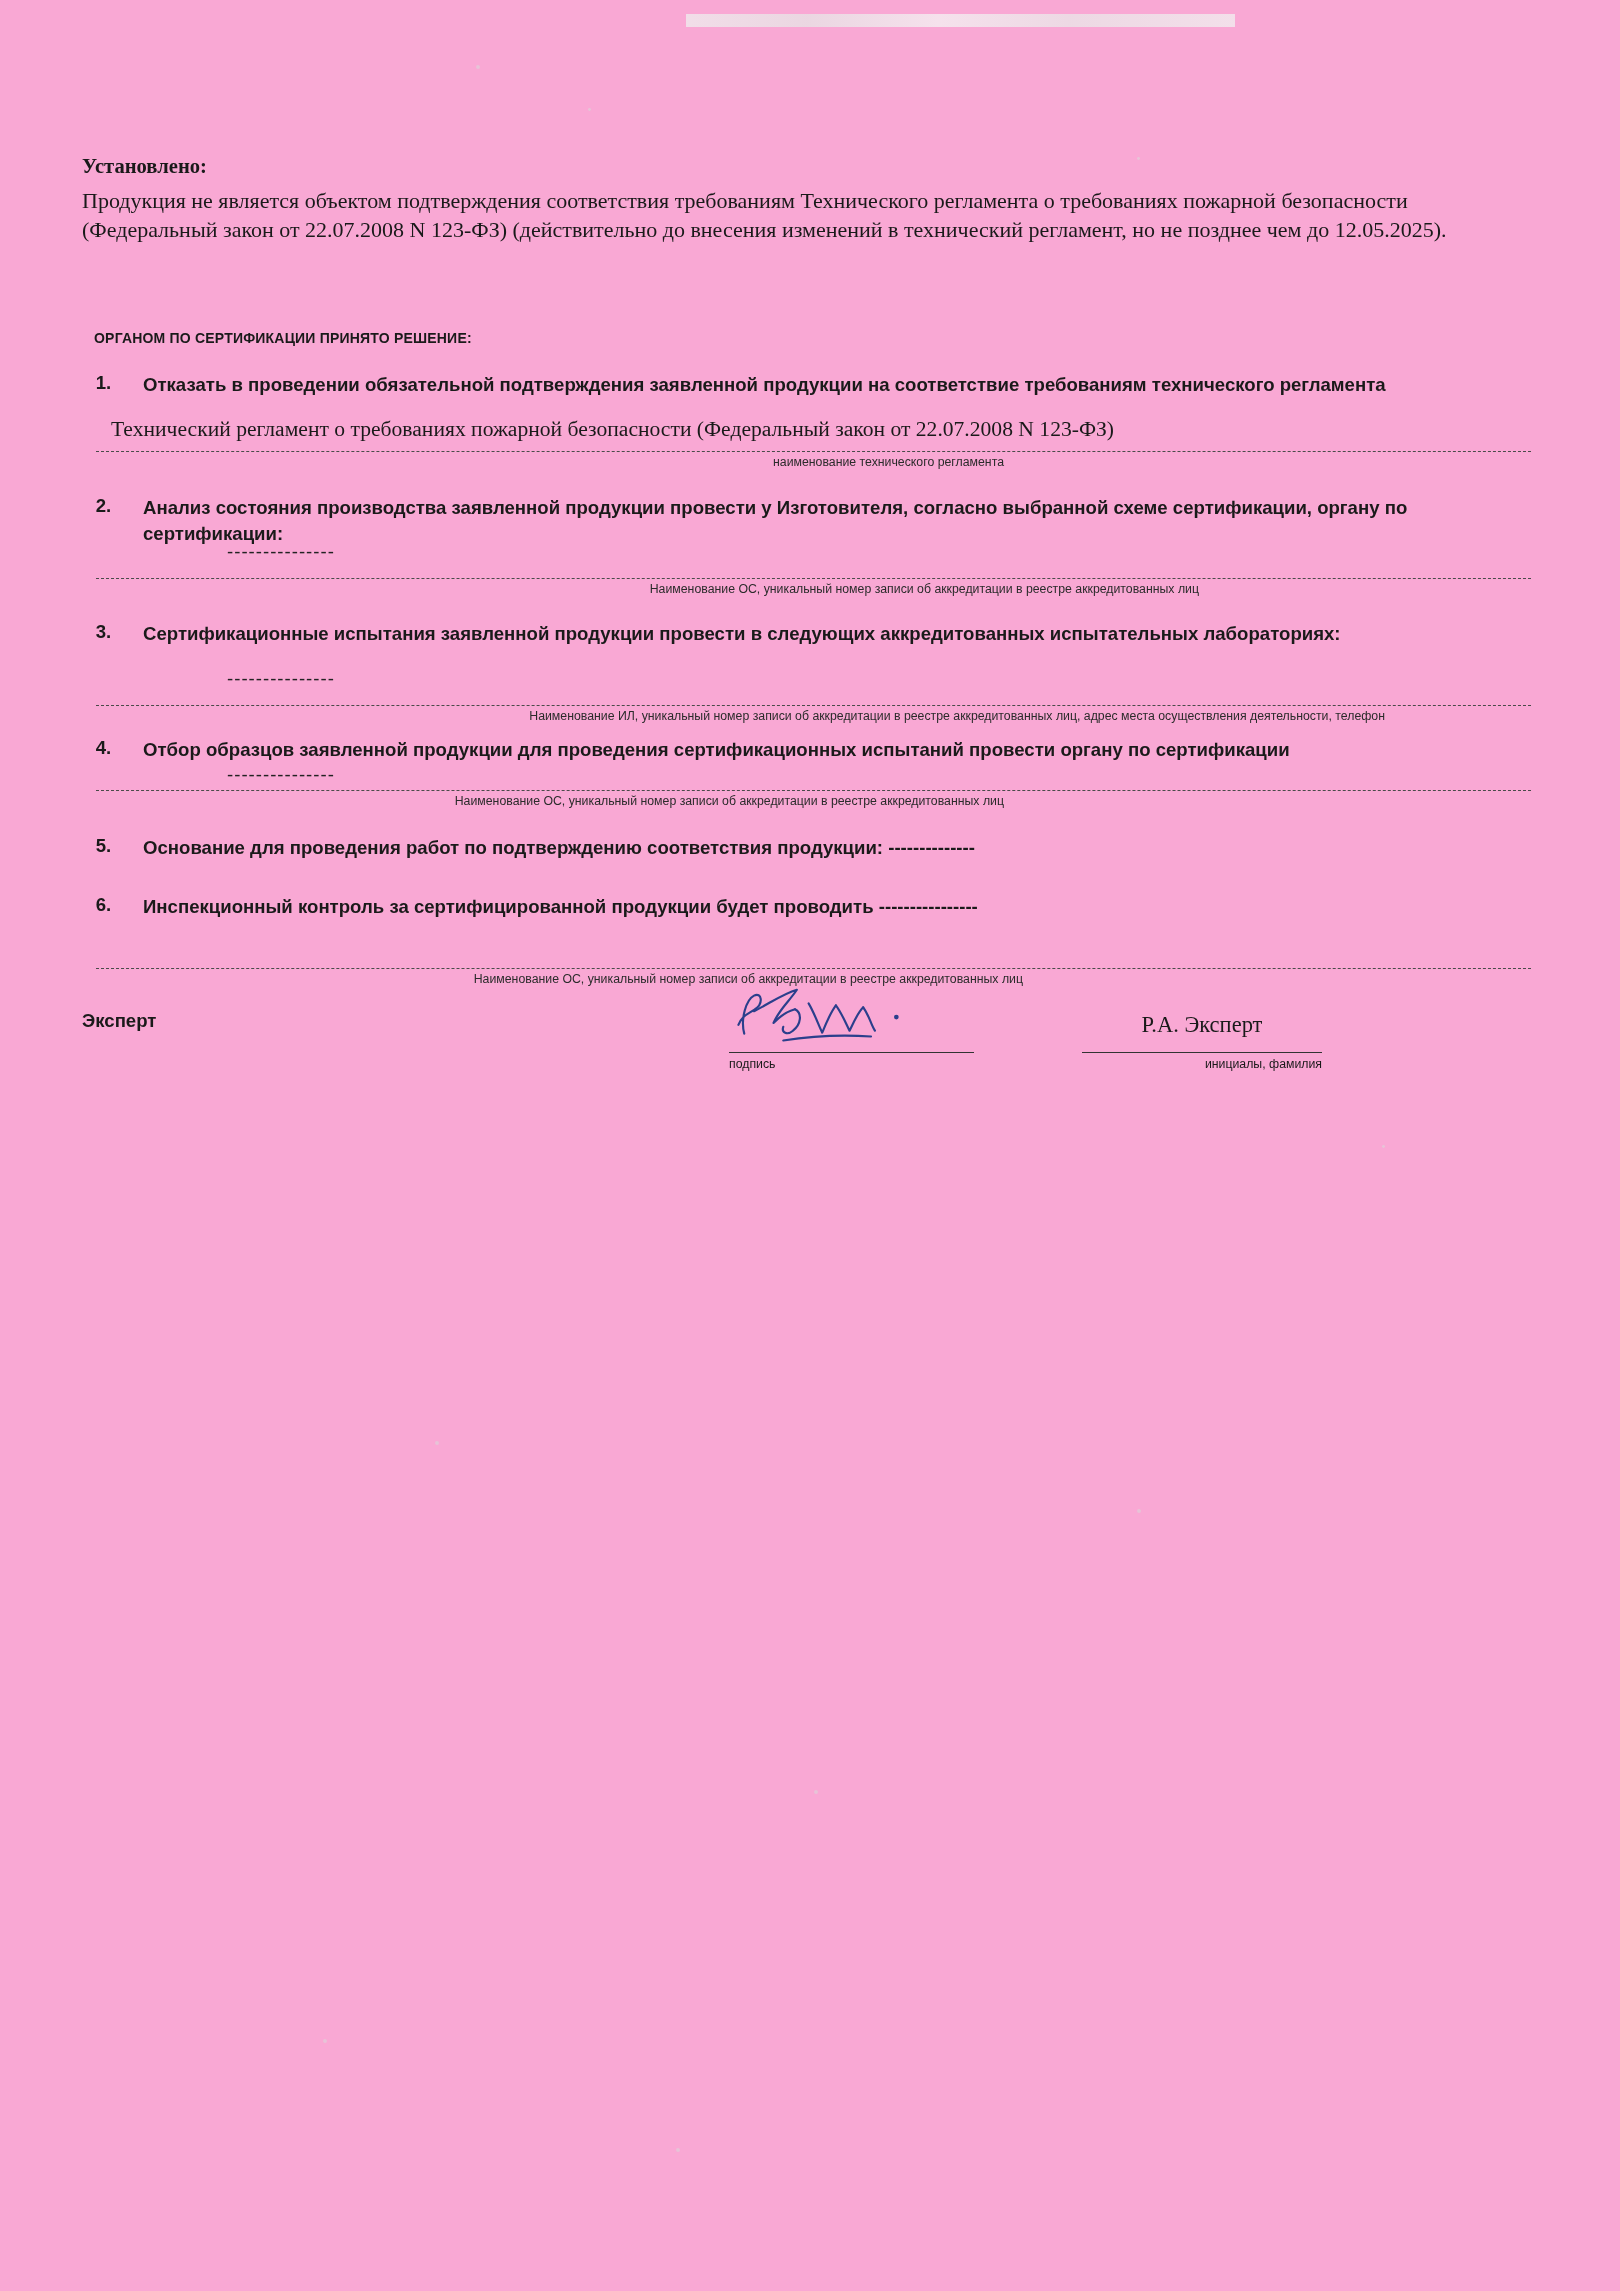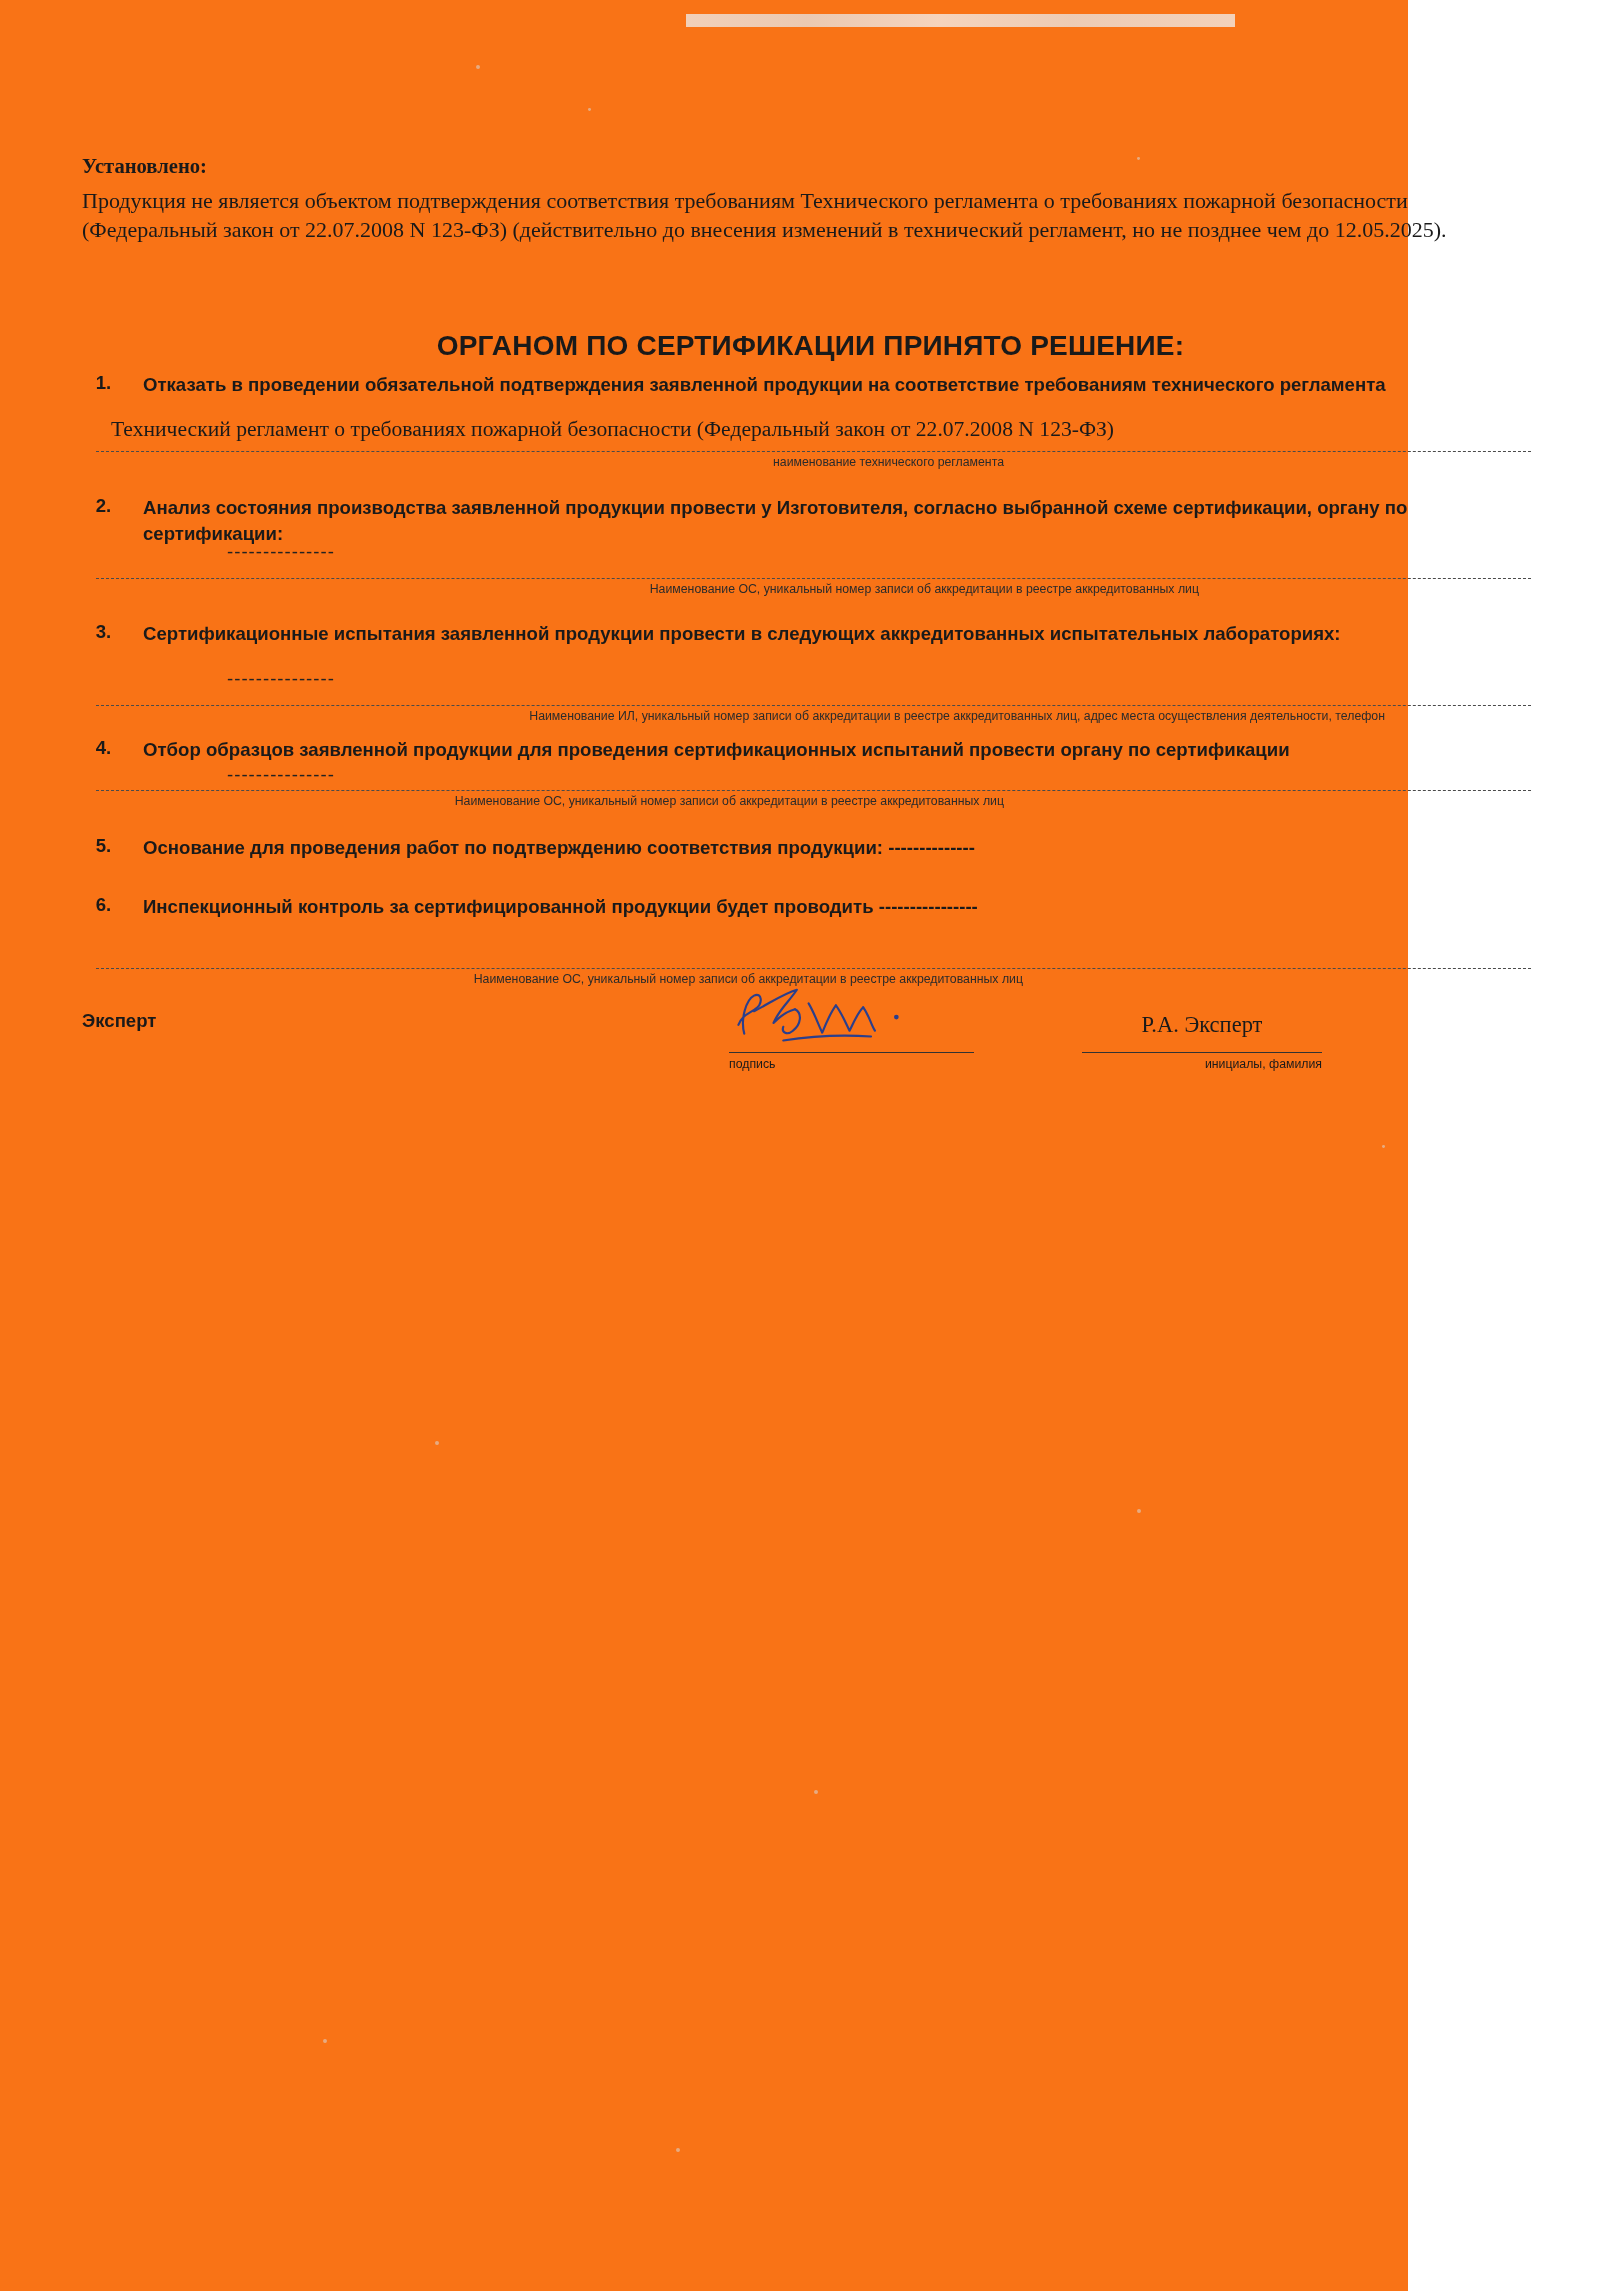--- a/index.html
+++ b/index.html
@@ -11,23 +11,23 @@
     width: 1620px;
     height: 2292px;
     position: relative;
     font-family: "Liberation Serif", serif;
     color: #1a1a1a;
     overflow: hidden;
   }
   .page {
     position: absolute;
     top: 0; left: 0;
-    width: 1408px;
+    width: 1620px;
     height: 2292px;
-    background: #f97316;
+    background: #f9a8d4;
   }
   
   .scan-mark {
     position: absolute;
     background: #d8d8d8;
     border-radius: 50%;
     opacity: .55;
   }
   .top-ghost {
     position: absolute;
@@ -61,26 +61,25 @@
     width: 1449px;
     font-family: "Liberation Serif", serif;
     font-size: 22px;
     line-height: 29px;
     text-align: left;
   }
 
   .decision-title {
     position: absolute;
     top: 330px;
-    left: 4px;
+    left: 12px;
     width: 1449px;
-    text-align: center;
-    font-family: "Liberation Sans", sans-serif;
-    font-weight: bold;
-    font-size: 28px;
+    font-family: "Liberation Sans", sans-serif;
+    font-weight: bold;
+    font-size: 14px;
     letter-spacing: 0.2px;
   }
 
   .item {
     position: absolute;
     left: 0;
     width: 1449px;
   }
   .item .num {
     position: absolute;

